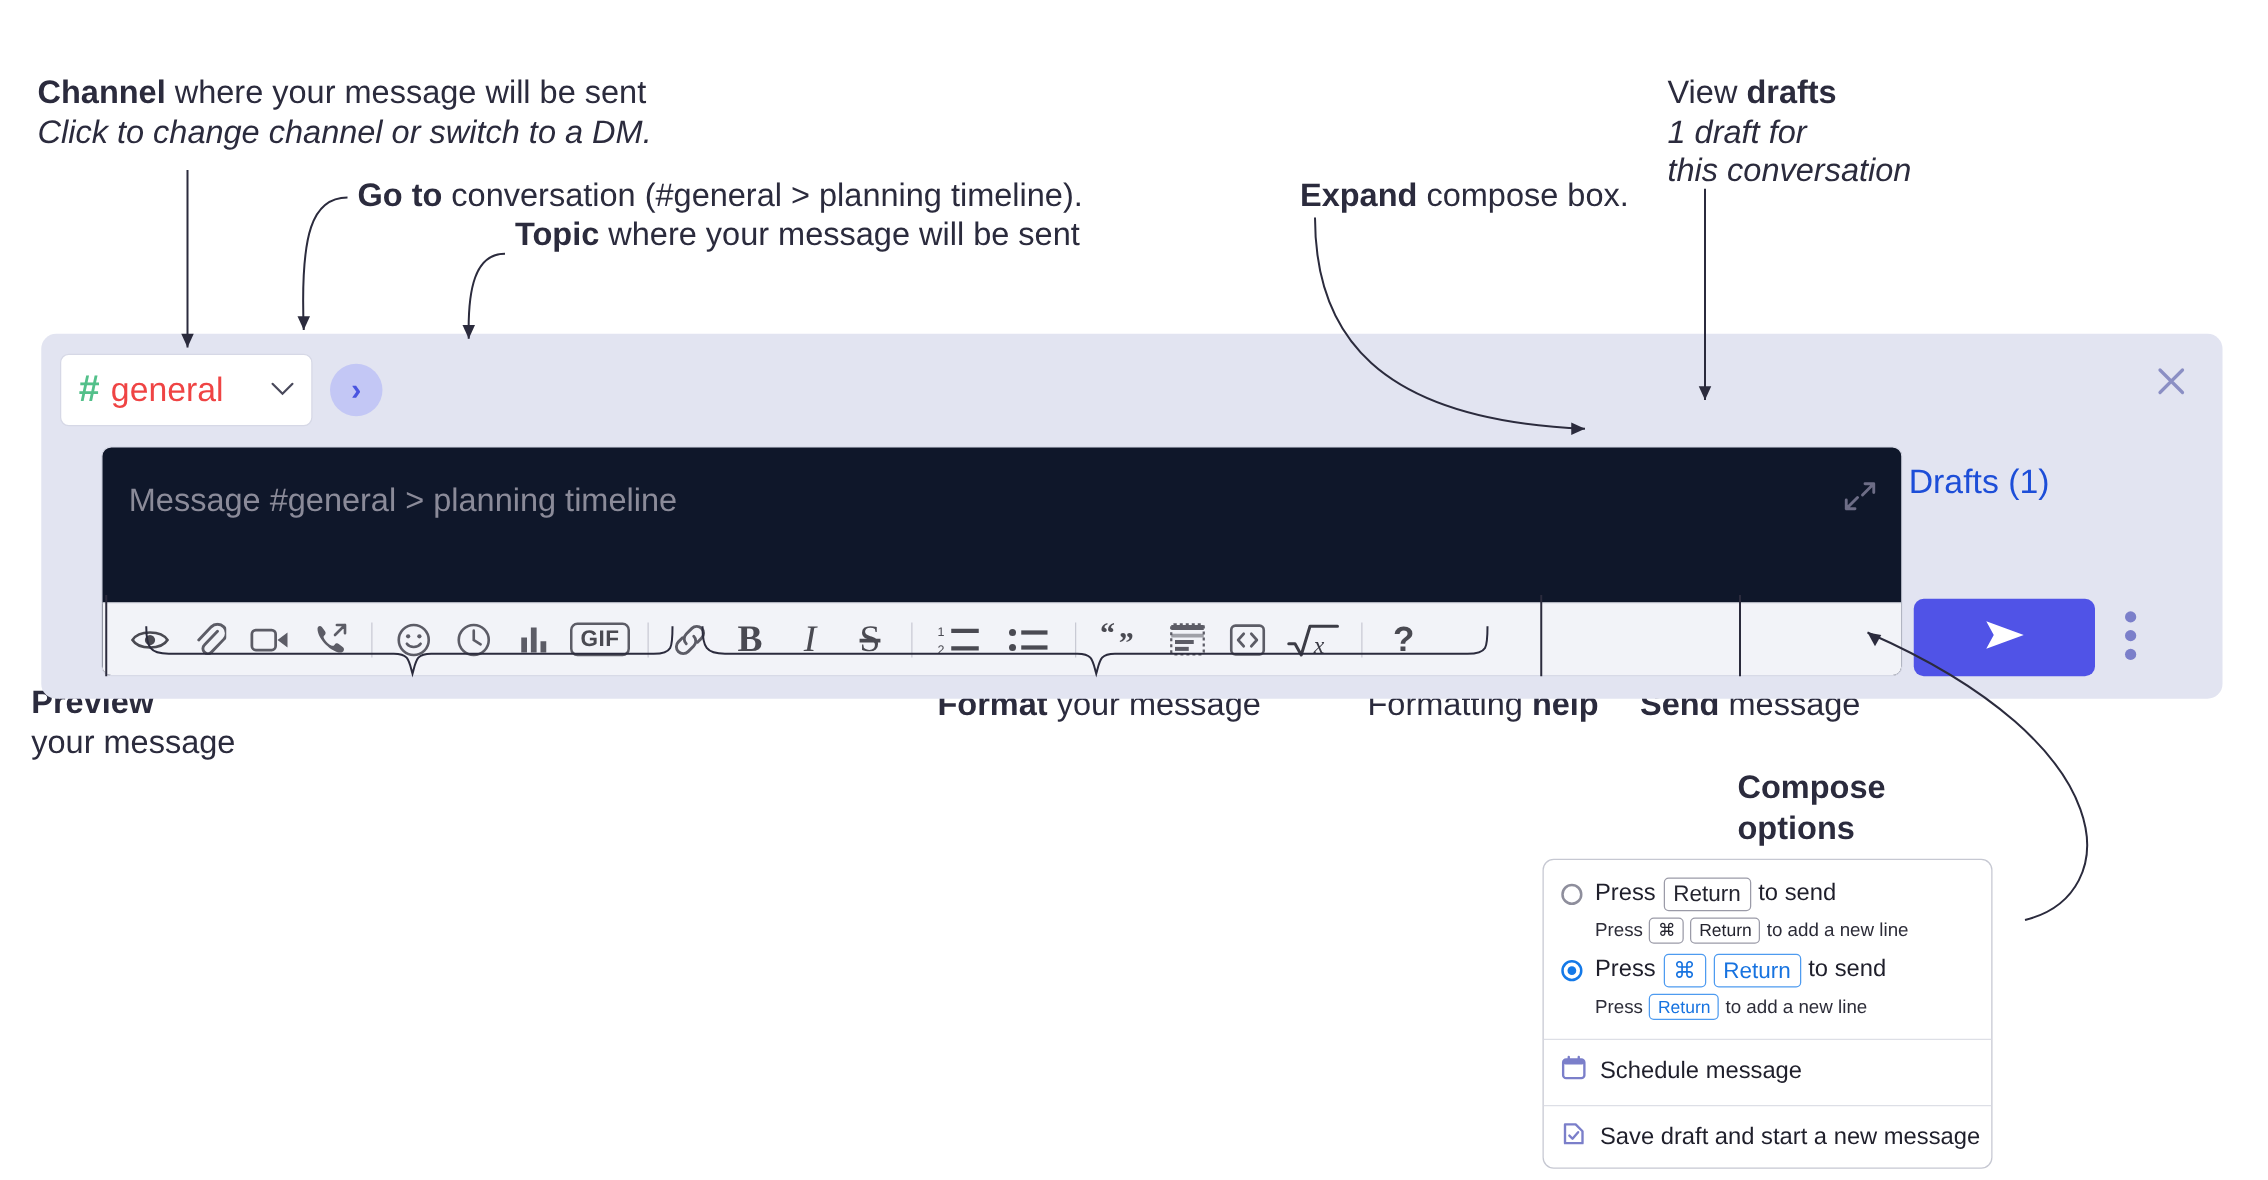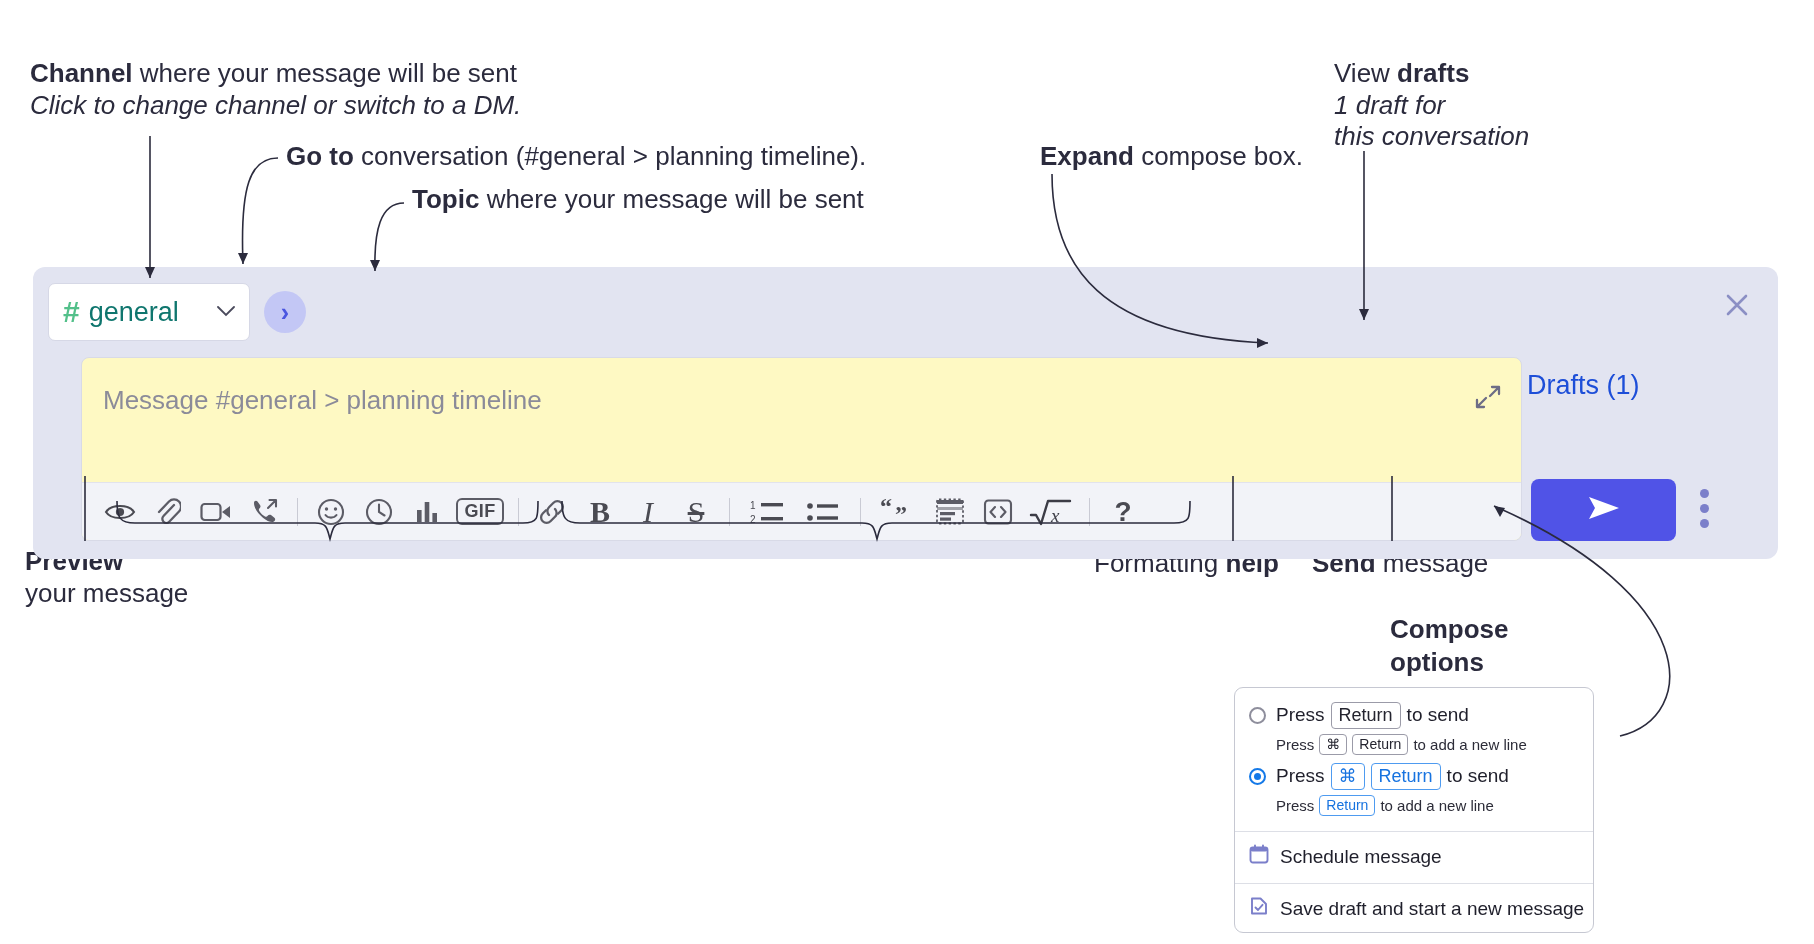--- a/index.html
+++ b/index.html
@@ -22,38 +22,38 @@
   .compose-panel{
     position:absolute;left:33px;top:231px;width:1745px;height:292px;
     background:#e2e4f1;border-radius:12px;
   }
   .row-top{position:absolute;left:15px;top:14px;height:62px;display:flex;align-items:center;}
   .channel-pill{
     width:202px;height:58px;background:#ffffff;border:1px solid #d6d8e6;border-radius:7px;
     display:flex;align-items:center;gap:9px;padding:0 14px;box-sizing:border-box;
   }
   .hash{color:#53c08a;font-size:30px;font-weight:bold;line-height:1;}
-  .channel-name{font-size:27px;color:#0f766e;}
+  .channel-name{font-size:27px;color:#ef4444;}
   .chev{margin-left:auto;color:#4a4a5c;font-size:17px;}
 
   .goto-btn{
     width:42px;height:42px;border-radius:50%;background:#c3c7f5;
     display:flex;align-items:center;justify-content:center;margin:0 14px;
     color:#4a55e0;font-size:25px;font-weight:bold;line-height:1;
   }
   .topic-field{
     width:1222px;height:58px;background:#fff;border:1px solid #d6d8e6;border-radius:7px;
     display:flex;align-items:center;padding:0 16px 0 20px;box-sizing:border-box;
   }
   .topic-text{font-size:27px;color:#16151f;}
   .topic-clear{margin-left:auto;}
 
   .msgbox{
     position:absolute;left:48px;top:90px;width:1439px;height:182px;
-    background:#fef9c3;border:1px solid #d8dae7;border-radius:8px;overflow:hidden;
+    background:#0f172a;border:1px solid #d8dae7;border-radius:8px;overflow:hidden;
   }
   .msg-placeholder{position:absolute;left:21px;top:27px;font-size:26px;color:#8b8b99;}
   .expand-icon{position:absolute;right:20px;top:26px;}
 
   .toolbar{
     position:absolute;left:0;right:0;bottom:0;height:58px;background:#f2f3f8;
     border-top:1px solid #e2e3ec;display:flex;align-items:center;padding-left:14px;box-sizing:border-box;
   }
   .tb{width:48px;height:48px;display:flex;align-items:center;justify-content:center;color:#616168;}
   .tb svg{display:block;}
@@ -98,40 +98,43 @@
 
   <div class="anno" style="left:30px;top:22px;">
     <div><b>Channel</b><span> where your message will be sent</span></div>
     <div><i>Click to change channel or switch to a DM.</i></div>
   </div>
 
   <div class="anno" style="left:286px;top:105px;text-align:right;">
     <b>Go to</b><span> conversation (#general &gt; planning timeline).</span>
   </div>
 
-  <div class="anno" style="left:412px;top:148px;">
+  <div class="anno" style="left:412px;top:136px;">
     <b>Topic</b><span> where your message will be sent</span>
   </div>
 
   <div class="anno" style="left:1040px;top:105px;">
     <b>Expand</b><span> compose box.</span>
   </div>
 
   <div class="anno" style="left:1334px;top:22px;">
     <div><span>View </span><b>drafts</b></div>
     <div><i>1 draft for</i></div>
     <div><i>this conversation</i></div>
   </div>
 
   <div class="anno" style="left:25px;top:510px;">
     <div><b>Preview</b></div>
     <div><span>your message</span></div>
   </div>
 
 
+  <div class="anno" style="left:750px;top:512px;">
+    <b>Format</b><span> your message</span>
+  </div>
 
   <div class="anno" style="left:1094px;top:512px;">
     <span>Formatting </span><b>help</b>
   </div>
 
   <div class="anno" style="left:1312px;top:512px;">
     <b>Send</b><span> message</span>
   </div>
 
   <div class="anno" style="left:1390px;top:577px;line-height:1.28;">

